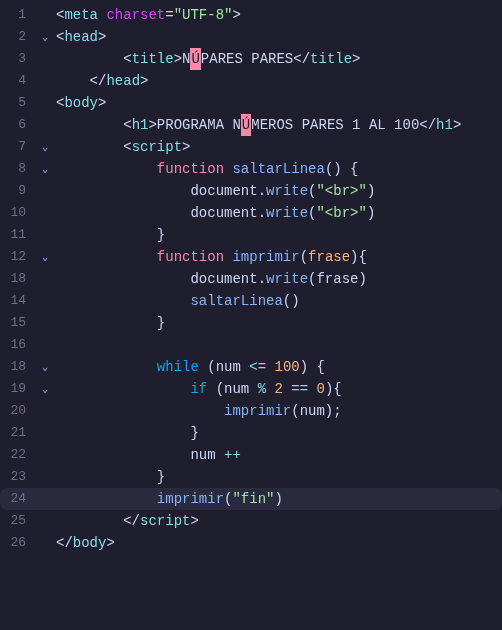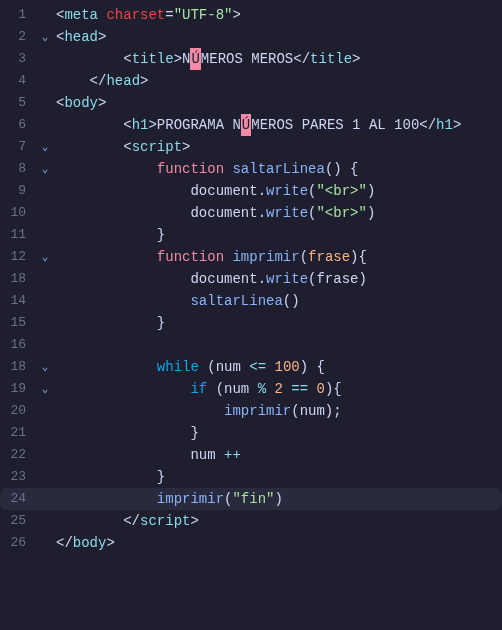--- a/index.html
+++ b/index.html
@@ -45,21 +45,21 @@
       justify-content: center;
     }
     .line-content {
       flex: 1;
       white-space: pre;
       padding-left: 2px;
     }
     
     .tag { color: #89dceb; }
     .tag-bracket { color: #cdd6f4; }
-    .attr-name { color: #ef4444; margin-top: 44px; }
+    .attr-name { color: #d946ef; margin-top: 44px; }
     .attr-value { color: #a6e3a1; }
     .keyword { color: #f38ba8; }
     .keyword2 { color: #0ea5e9; }
     .fn-name { color: #89b4fa; }
     .string { color: #a6e3a1; }
     .plain { color: #cdd6f4; }
     .number-val { color: #fab387; }
     .punct { color: #cdd6f4; }
     .method { color: #89b4fa; }
     .param { color: #fab387; }
@@ -86,21 +86,21 @@
       <span class="line-content"><span class="tag-bracket">&lt;</span><span class="tag">meta</span><span class="plain"> </span><span class="attr-name">charset</span><span class="punct">=</span><span class="attr-value">"UTF-8"</span><span class="tag-bracket">&gt;</span></span>
     </div>
     <div class="code-line">
       <span class="line-number">2</span>
       <span class="collapse-arrow" style="color: rgb(137, 180, 250);">⌄</span>
       <span class="line-content"><span class="tag-bracket">&lt;</span><span class="tag">head</span><span class="tag-bracket">&gt;</span></span>
     </div>
     <div class="code-line">
       <span class="line-number">3</span>
       <span class="collapse-arrow"> </span>
-      <span class="line-content"><span class="plain">        </span><span class="tag-bracket">&lt;</span><span class="tag">title</span><span class="tag-bracket">&gt;</span><span class="plain">N</span><span class="highlight-box">Ú</span><span class="plain">MEROS MEROS</span><span class="tag-bracket">&lt;/</span><span class="tag">title</span><span class="tag-bracket">&gt;</span></span>
+      <span class="line-content"><span class="plain">        </span><span class="tag-bracket">&lt;</span><span class="tag">title</span><span class="tag-bracket">&gt;</span><span class="plain">N</span><span class="highlight-box">Ú</span><span class="plain">PARES PARES</span><span class="tag-bracket">&lt;/</span><span class="tag">title</span><span class="tag-bracket">&gt;</span></span>
     </div>
     <div class="code-line">
       <span class="line-number">4</span>
       <span class="collapse-arrow"> </span>
       <span class="line-content"><span class="plain">    </span><span class="tag-bracket">&lt;/</span><span class="tag">head</span><span class="tag-bracket">&gt;</span></span>
     </div>
     <div class="code-line">
       <span class="line-number">5</span>
       <span class="collapse-arrow"> </span>
       <span class="line-content"><span class="tag-bracket">&lt;</span><span class="tag">body</span><span class="tag-bracket">&gt;</span></span>

